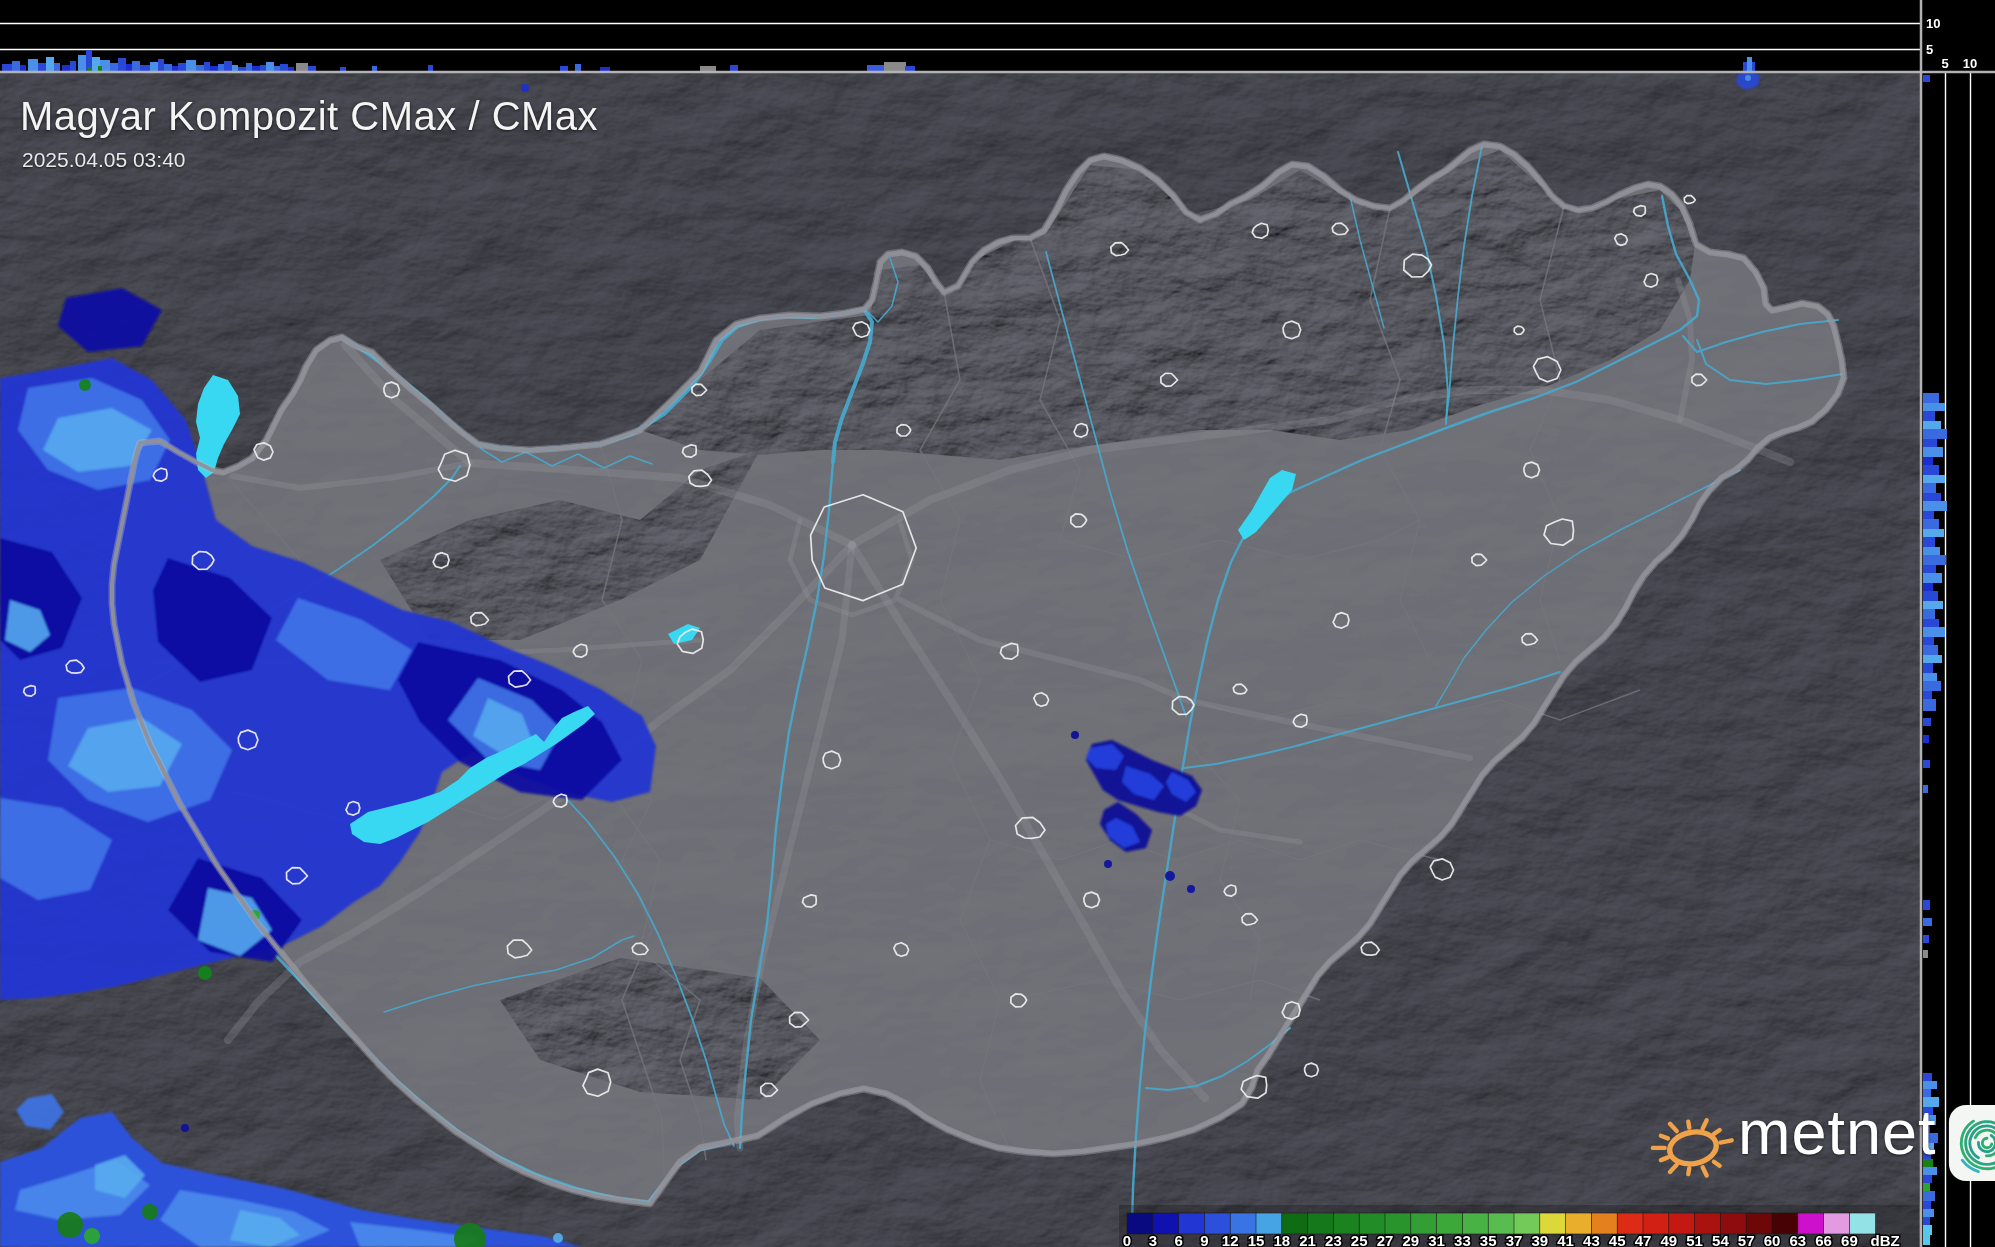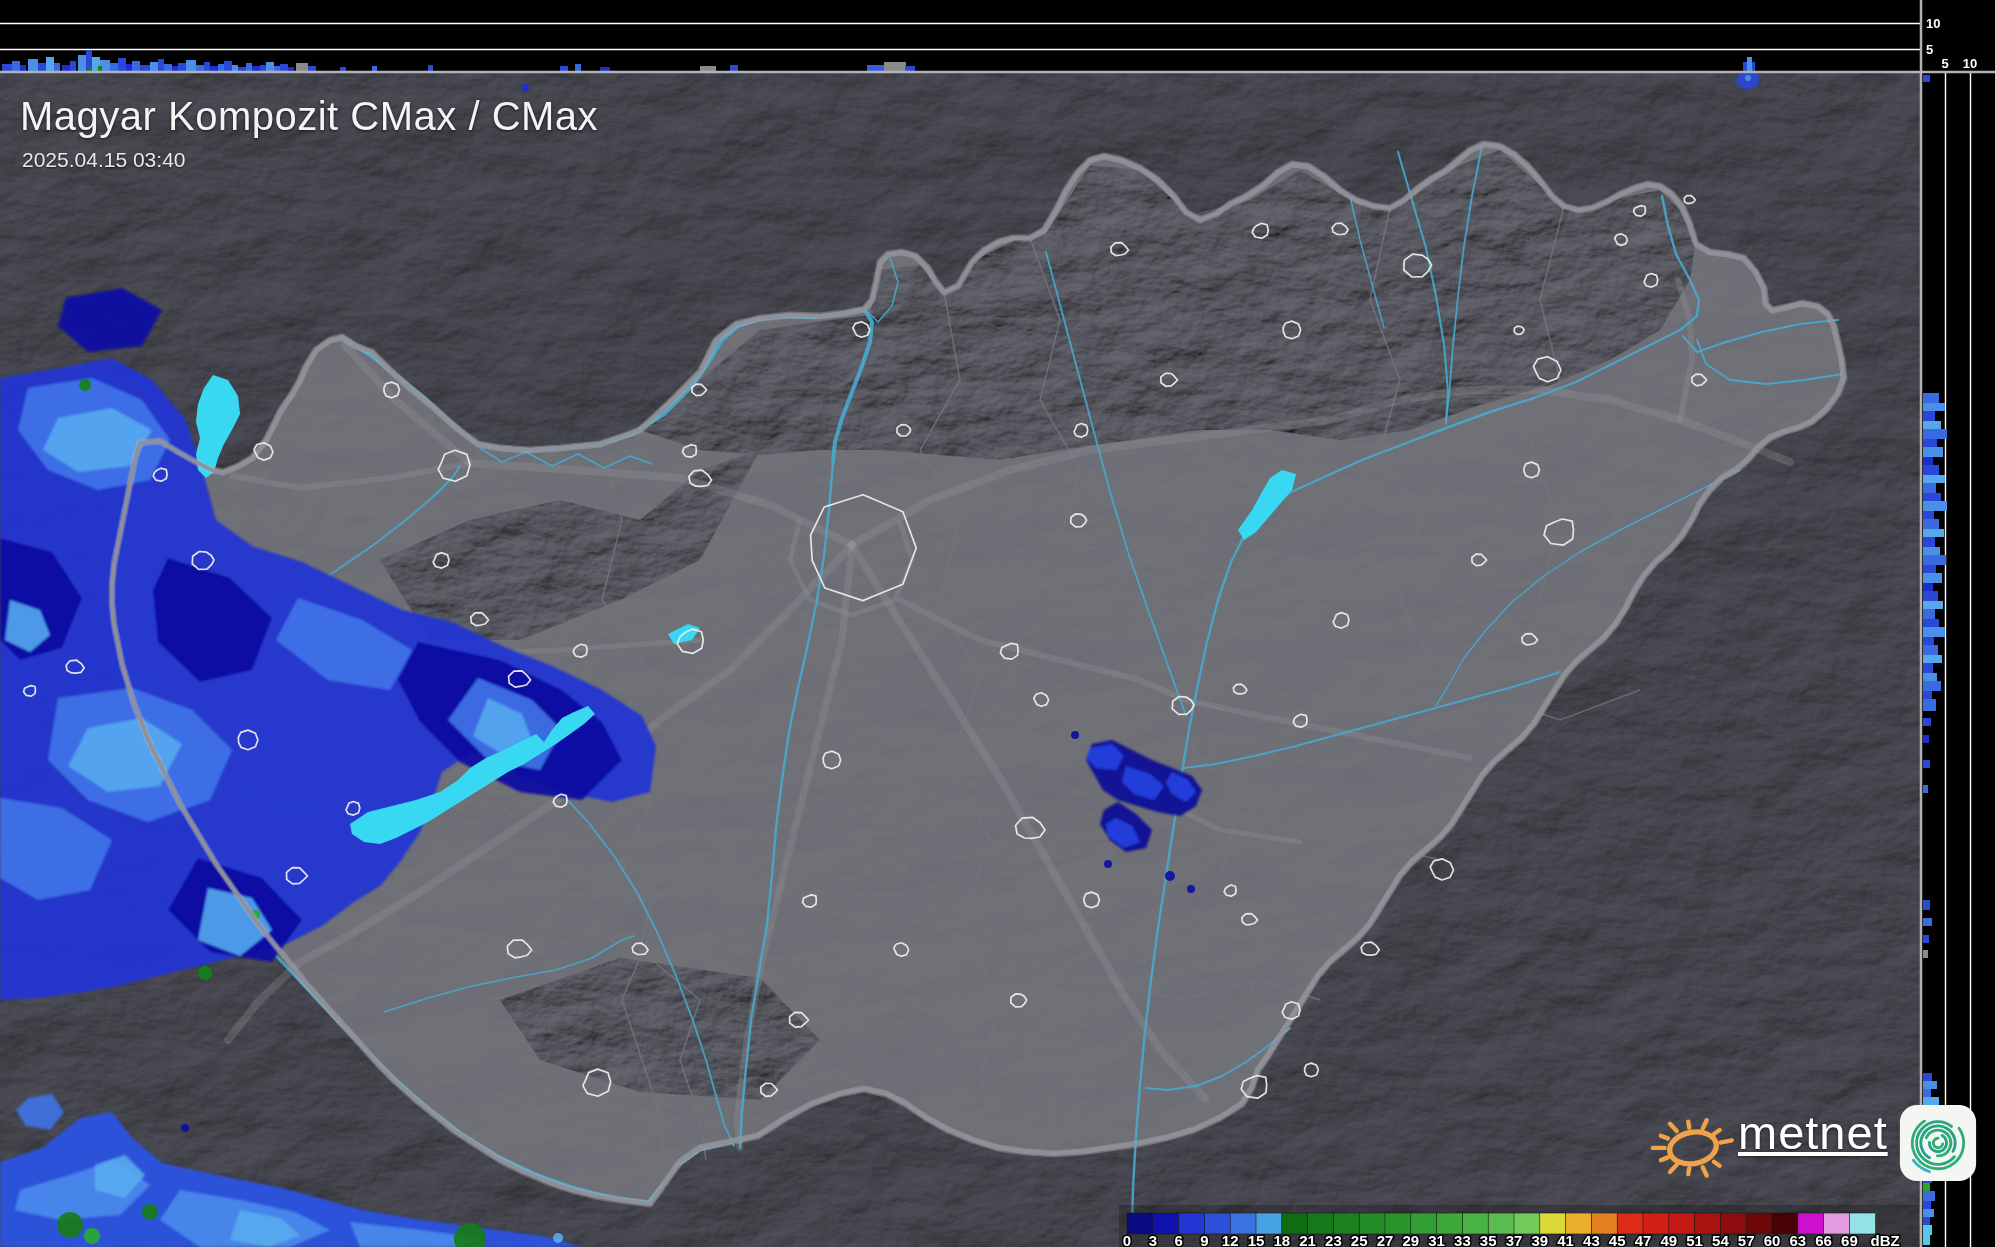--- a/index.html
+++ b/index.html
@@ -12,22 +12,22 @@
   .lake{fill:#38d8f2;stroke:none;}
   .settle{fill:none;stroke:#ececec;stroke-width:1.7;opacity:.95;stroke-linejoin:round;}
   .panel-line{stroke:#fff;stroke-width:1.4;}
   .tick-label{fill:#fff;font-size:13px;font-weight:bold;paint-order:stroke;stroke:#000;stroke-width:2.5;}
   .legend-label{fill:#fff;font-size:15px;font-weight:bold;text-anchor:middle;paint-order:stroke;stroke:#000;stroke-width:3;}
   .title{position:absolute;left:20px;top:94px;font-size:40px;color:#f4f4f4;letter-spacing:.5px;
     text-shadow:0 1px 3px rgba(0,0,0,.7);white-space:nowrap;}
   .timestamp{position:absolute;left:22px;top:148px;font-size:21px;color:#eaeaea;
     text-shadow:0 1px 2px rgba(0,0,0,.7);}
   .logo{position:absolute;left:1648px;top:1098px;height:90px;display:flex;align-items:center;}
-  .logo-text{color:#fff;font-size:47px;letter-spacing:1px;margin:0 10px 22px 2px;
-    text-shadow:0 1px 3px rgba(0,0,0,.6);text-decoration:underline;}
+  .logo-text{color:#fff;font-size:63px;letter-spacing:1px;margin:0 10px 22px 2px;
+    text-shadow:0 1px 3px rgba(0,0,0,.6);}
 </style>
 </head>
 <body>
 
 <div id="stage">
 <svg id="scene" width="1995" height="1247" viewBox="0 0 1995 1247">
   <defs>
     <filter id="reliefOut" x="-2%" y="-2%" width="104%" height="104%">
       <feTurbulence type="fractalNoise" baseFrequency="0.012 0.02" numOctaves="5" seed="11" result="n"></feTurbulence>
       <feDiffuseLighting in="n" surfaceScale="5" diffuseConstant="1" lighting-color="#55555e" result="l">
@@ -430,21 +430,21 @@
           <text x="1772.0" y="1246" class="legend-label">60</text>
           <text x="1797.8" y="1246" class="legend-label">63</text>
           <text x="1823.6" y="1246" class="legend-label">66</text>
           <text x="1849.4" y="1246" class="legend-label">69</text>
           <text x="1885.2" y="1246" class="legend-label">dBZ</text>
         </g>
   </g>
 </svg>
 
 <div class="title">Magyar Kompozit CMax / CMax</div>
-<div class="timestamp">2025.04.15 03:40</div>
+<div class="timestamp">2025.04.05 03:40</div>
 
 <div class="logo">
   <svg width="88" height="90" viewBox="0 0 90 90">
     <g id="sunRays" stroke="#f0a24a" stroke-width="4.5" stroke-linecap="round">
           <line x1="74.01184896238298" y1="44.56480005284706" x2="85.60295887785179" y2="42.235428646924376"></line>
           <line x1="67.3810427674936" y1="35.81260564007113" x2="73.27926146197458" y2="31.759064394377173"></line>
           <line x1="55.918584156444396" y1="30.266454963495924" x2="60.02282587635242" y2="21.80922137642275"></line>
           <line x1="42.21474042561851" y1="29.17965791114998" x2="41.1705308878581" y2="23.230988742907115"></line>
           <line x1="29.36628334581967" y1="32.79780706993117" x2="22.483366109607122" y2="25.42543867133024"></line>
           <line x1="20.27668583783157" y1="40.30327912206429" x2="13.180599172405799" y2="37.53278744265408"></line>

